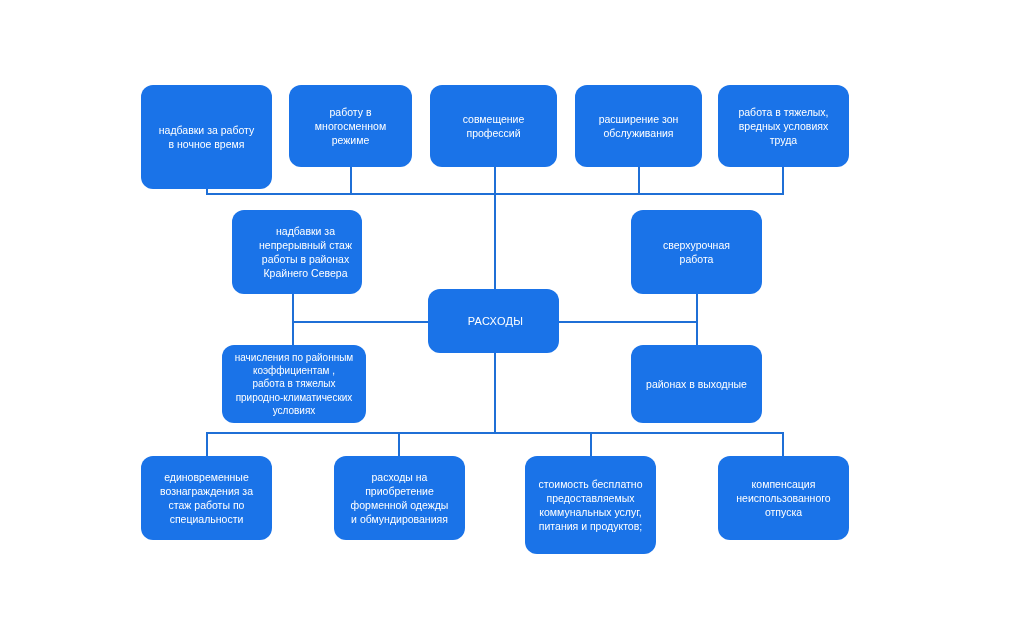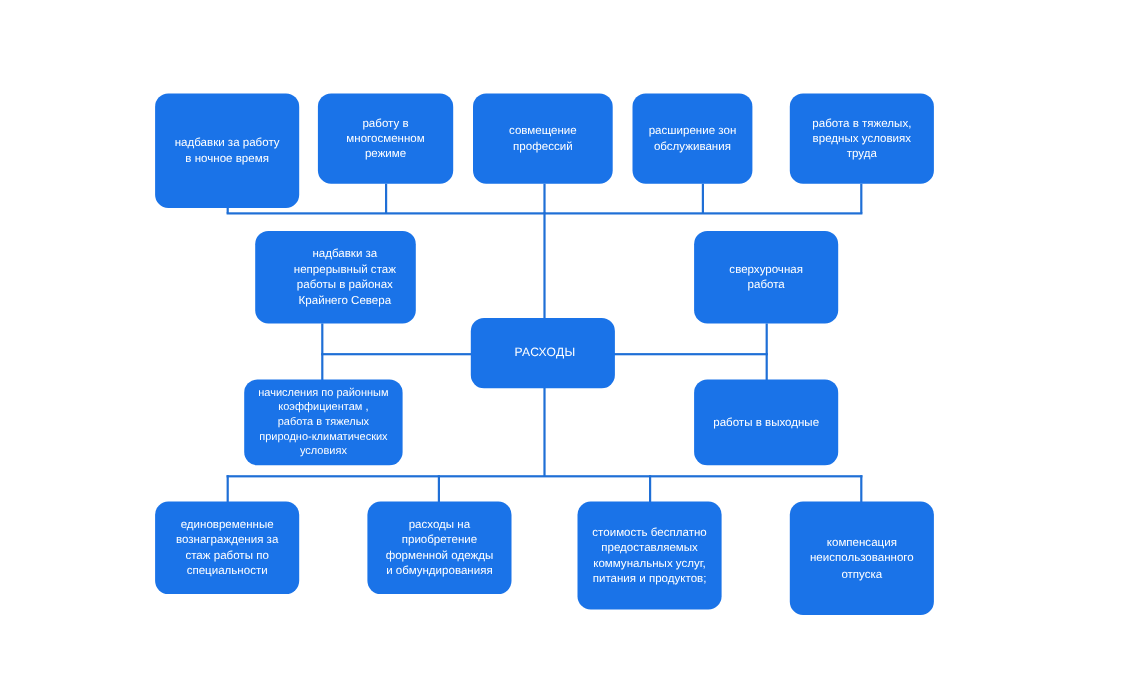--- a/index.html
+++ b/index.html
@@ -76,51 +76,51 @@
   <div class="conn v" style="left:590px; top:432px; height:25px;"></div>
   <div class="conn v" style="left:782px; top:432px; height:25px;"></div>
 
   <div class="node" style="left:141px; top:85px; width:131px; height:104px;">надбавки за работу
 в ночное время</div>
   <div class="node" style="left:430px; top:85px; width:127px; height:82px;">совмещение
 профессий</div>
   <div class="node" style="left:289px; top:85px; width:123px; height:82px;">работу в
 многосменном
 режиме</div>
-  <div class="node" style="left:575px; top:85px; width:109px; height:82px;">расширение зон
+  <div class="node" style="left:575px; top:85px; width:127px; height:82px;">расширение зон
 обслуживания</div>
   <div class="node" style="left:718px; top:85px; width:131px; height:82px;">работа в тяжелых,
 вредных условиях
 труда</div>
 
-  <div class="node" style="left:232px; top:210px; width:146px; height:84px;padding-left:25px;">надбавки за
+  <div class="node" style="left:232px; top:210px; width:130px; height:84px;padding-left:25px;">надбавки за
 непрерывный стаж
 работы в районах
 Крайнего Севера</div>
   <div class="node wide-text" style="left:222px; top:345px; width:144px; height:78px;">начисления по районным
 коэффициентам ,
 работа в тяжелых
 природно-климатических
 условиях</div>
 
   <div class="node" style="left:631px; top:210px; width:131px; height:84px;">сверхурочная
 работа</div>
-  <div class="node" style="left:631px; top:345px; width:131px; height:78px;">работы в выходные</div>
+  <div class="node" style="left:631px; top:345px; width:131px; height:78px;">районах в выходные</div>
 
   <div class="node center" style="left:428px; top:289px; width:131px; height:64px;padding-left:12px;">РАСХОДЫ</div>
 
   <div class="node" style="left:141px; top:456px; width:131px; height:84px;">единовременные
 вознаграждения за
 стаж работы по
 специальности</div>
   <div class="node" style="left:334px; top:456px; width:131px; height:84px;text-align:center;">расходы на
 приобретение
 форменной одежды
 и обмундированияя</div>
   <div class="node" style="left:525px; top:456px; width:131px; height:98px;">стоимость бесплатно
 предоставляемых
 коммунальных услуг,
 питания и продуктов;</div>
-  <div class="node" style="left:718px; top:456px; width:131px; height:103px;">компенсация
+  <div class="node" style="left:718px; top:456px; width:131px; height:84px;">компенсация
 неиспользованного
 отпуска</div>
 
 </div>
 
 </body></html>

